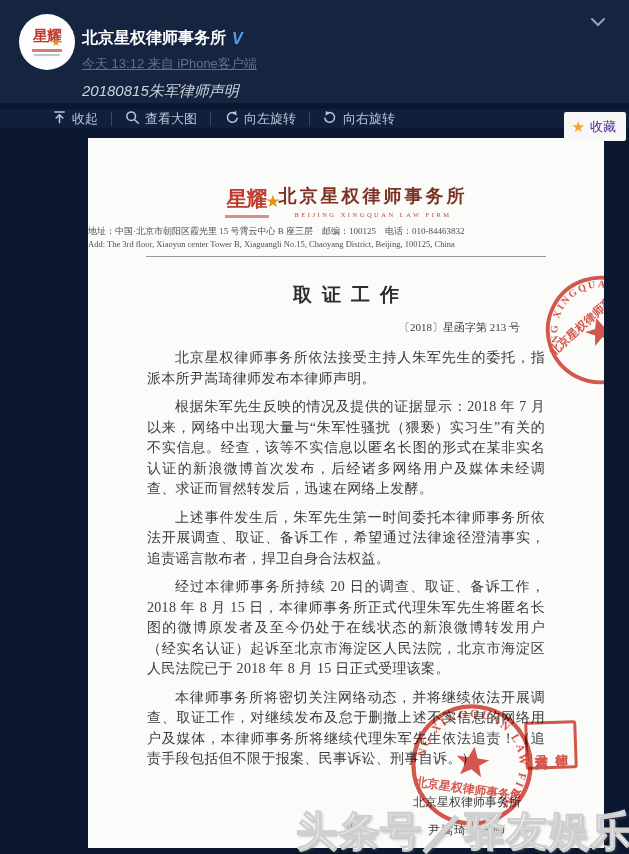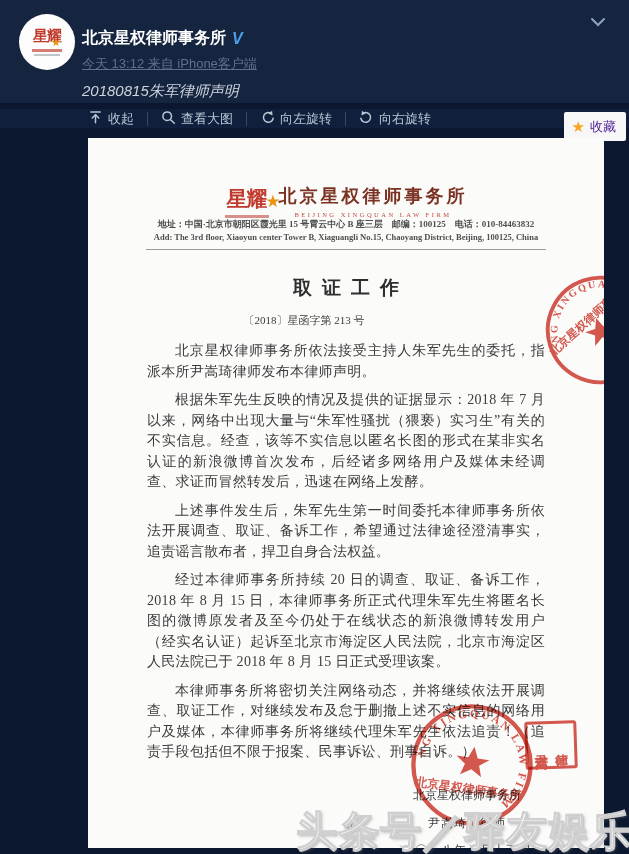--- a/index.html
+++ b/index.html
@@ -26,21 +26,21 @@
   .v-badge { color:#4a9fe8; font-size:16px; font-weight:bold; font-style:italic; }
   .post-meta { position:absolute; left:82px; top:55px; color:#61708a; font-size:13px;text-decoration:underline; }
   .post-title { position:absolute; left:82px; top:82px; color:#ccd3dd; font-size:15px;font-style:italic; }
   .header-chevron { position:absolute; right:22px; top:14px; width:18px; height:12px; cursor:pointer; }
   .header-chevron svg { stroke:#8fa3c2; }
 
   
   .toolbar {
     position:absolute; left:0; top:103px; width:629px; height:25px;
     background:#101f3b; border-top:6px solid #0b1730;
-    display:flex; align-items:center; padding-left:88px;
+    display:flex; align-items:center; padding-left:52px;
   }
   .tb-item { display:flex; align-items:center; gap:5px; color:#b9c6d6; font-size:13px; cursor:pointer; }
   .tb-item svg { stroke:#b9c6d6; }
   .tb-div { width:1px; height:14px; background:rgba(255,255,255,.18); margin:0 13px; }
   .fav-btn {
     position:absolute; right:3px; top:3px; height:29px; padding:0 10px 0 8px;
     background:#f7f7f7; border-radius:2px; display:flex; align-items:center; gap:5px; cursor:pointer;
   }
   .fav-star { color:#f7a522; font-size:15px; line-height:15px; }
   .fav-label { color:#4c1d95; font-size:13px; }
@@ -53,27 +53,27 @@
     padding-top:46px;
   }
   .letterhead { display:flex; align-items:center; justify-content:center; gap:10px; }
   .lh-logo { position:relative; text-align:center; }
   .lh-logo-cn { color:#c0392d; font-weight:bold; font-size:21px; letter-spacing:-1px; font-family:"DejaVu Serif",serif; }
   .lh-logo-star { position:absolute; right:-12px; top:6px; color:#e8930c; font-size:17px; }
   .lh-logo-sub { width:44px; height:3px; background:#c0392d; opacity:.55; margin:2px auto 0; }
   .lh-names { text-align:center; }
   .lh-cn { color:#7b3222; font-size:18px; font-weight:bold; letter-spacing:3px; }
   .lh-en { color:#c24a3e; font-size:6.5px; letter-spacing:2.5px; margin-top:3px; }
-  .addr { text-align:center; color:#4f4f4f;font-weight:bold; }
+  .addr { margin-top:7px; color:#4f4f4f; }
   .addr-cn { font-size:9px; line-height:13px; }
   .addr-en { font-size:8.5px; line-height:12px; }
   .lh-rule { width:400px; border-top:1.5px solid #9a9a9a; margin:6px auto 0; }
 
   .doc-title { text-align:center; margin-top:25px; font-size:19px; letter-spacing:10px; color:#2e2e2e; font-weight:600; text-indent:10px; }
-  .doc-number { text-align:center; padding-right:84px; margin-top:12px; font-size:11px; color:#3c3c3c; }
+  .doc-number { text-align:right; padding-right:84px; margin-top:12px; font-size:11px; color:#3c3c3c; }
 
   .doc-body { margin:13px auto 0; width:398px; position:relative; z-index:2; }
   .doc-body p {
     font-size:14px; line-height:20.5px; text-align:justify; text-indent:2em;
     margin-bottom:8px; letter-spacing:.3px;
   }
 
   .signature { width:190px; margin:24px 42px 0 auto; text-align:center; position:relative; z-index:2; }
   .sig-firm { font-size:12px; }
   .sig-lawyer { font-size:12px; margin-top:11px; letter-spacing:1px; }

